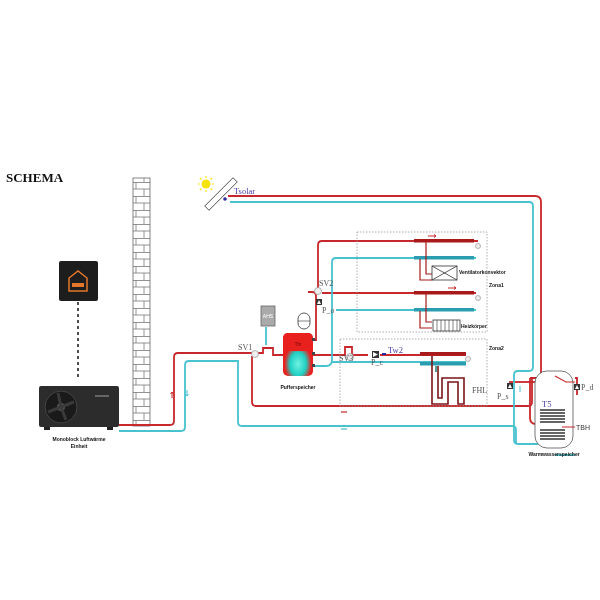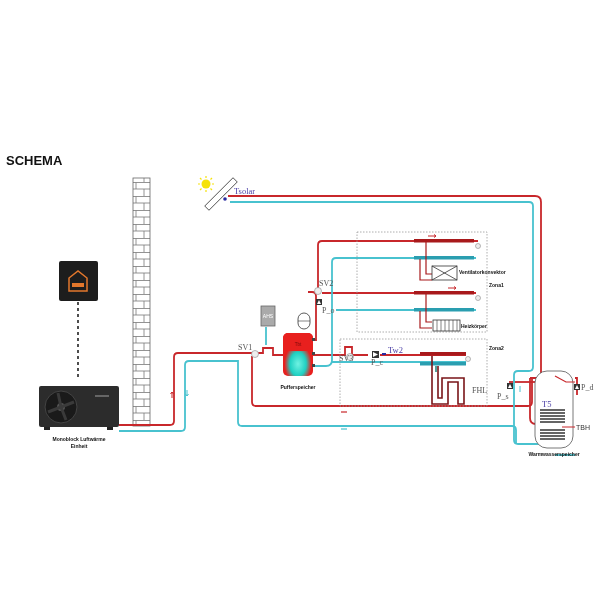--- a/index.html
+++ b/index.html
@@ -1,18 +1,18 @@
 <!DOCTYPE html>
 <html><head>
 <meta charset="utf-8">
 <style>
   html, body { margin:0; padding:0; background:#ffffff; }
   body { width:600px; height:600px; position:relative; overflow:hidden; font-family:"Liberation Sans", sans-serif; }
   #canvas { position:absolute; left:0; top:0; width:600px; height:600px; }
-  .title { position:absolute; left:6px; top:153px; font-size:13px; font-weight:bold; color:#111; font-family:Liberation Sans, sans-serif; }
+  .title { position:absolute; left:6px; top:170px; font-size:13px; font-weight:bold; color:#111; font-family:Liberation Serif, serif; }
   svg text { font-family:"Liberation Sans", sans-serif; }
   .lbl { font-size:5px; font-weight:bold; fill:#111; }
   .serif { font-family:"Liberation Serif", serif; font-size:8px; fill:#555; }
   .blue-lbl { font-family:"Liberation Serif", serif; font-size:8.5px; fill:#4b3fa6; }
 </style>
 </head>
 <body>
 
 <div class="title">SCHEMA</div>
 

